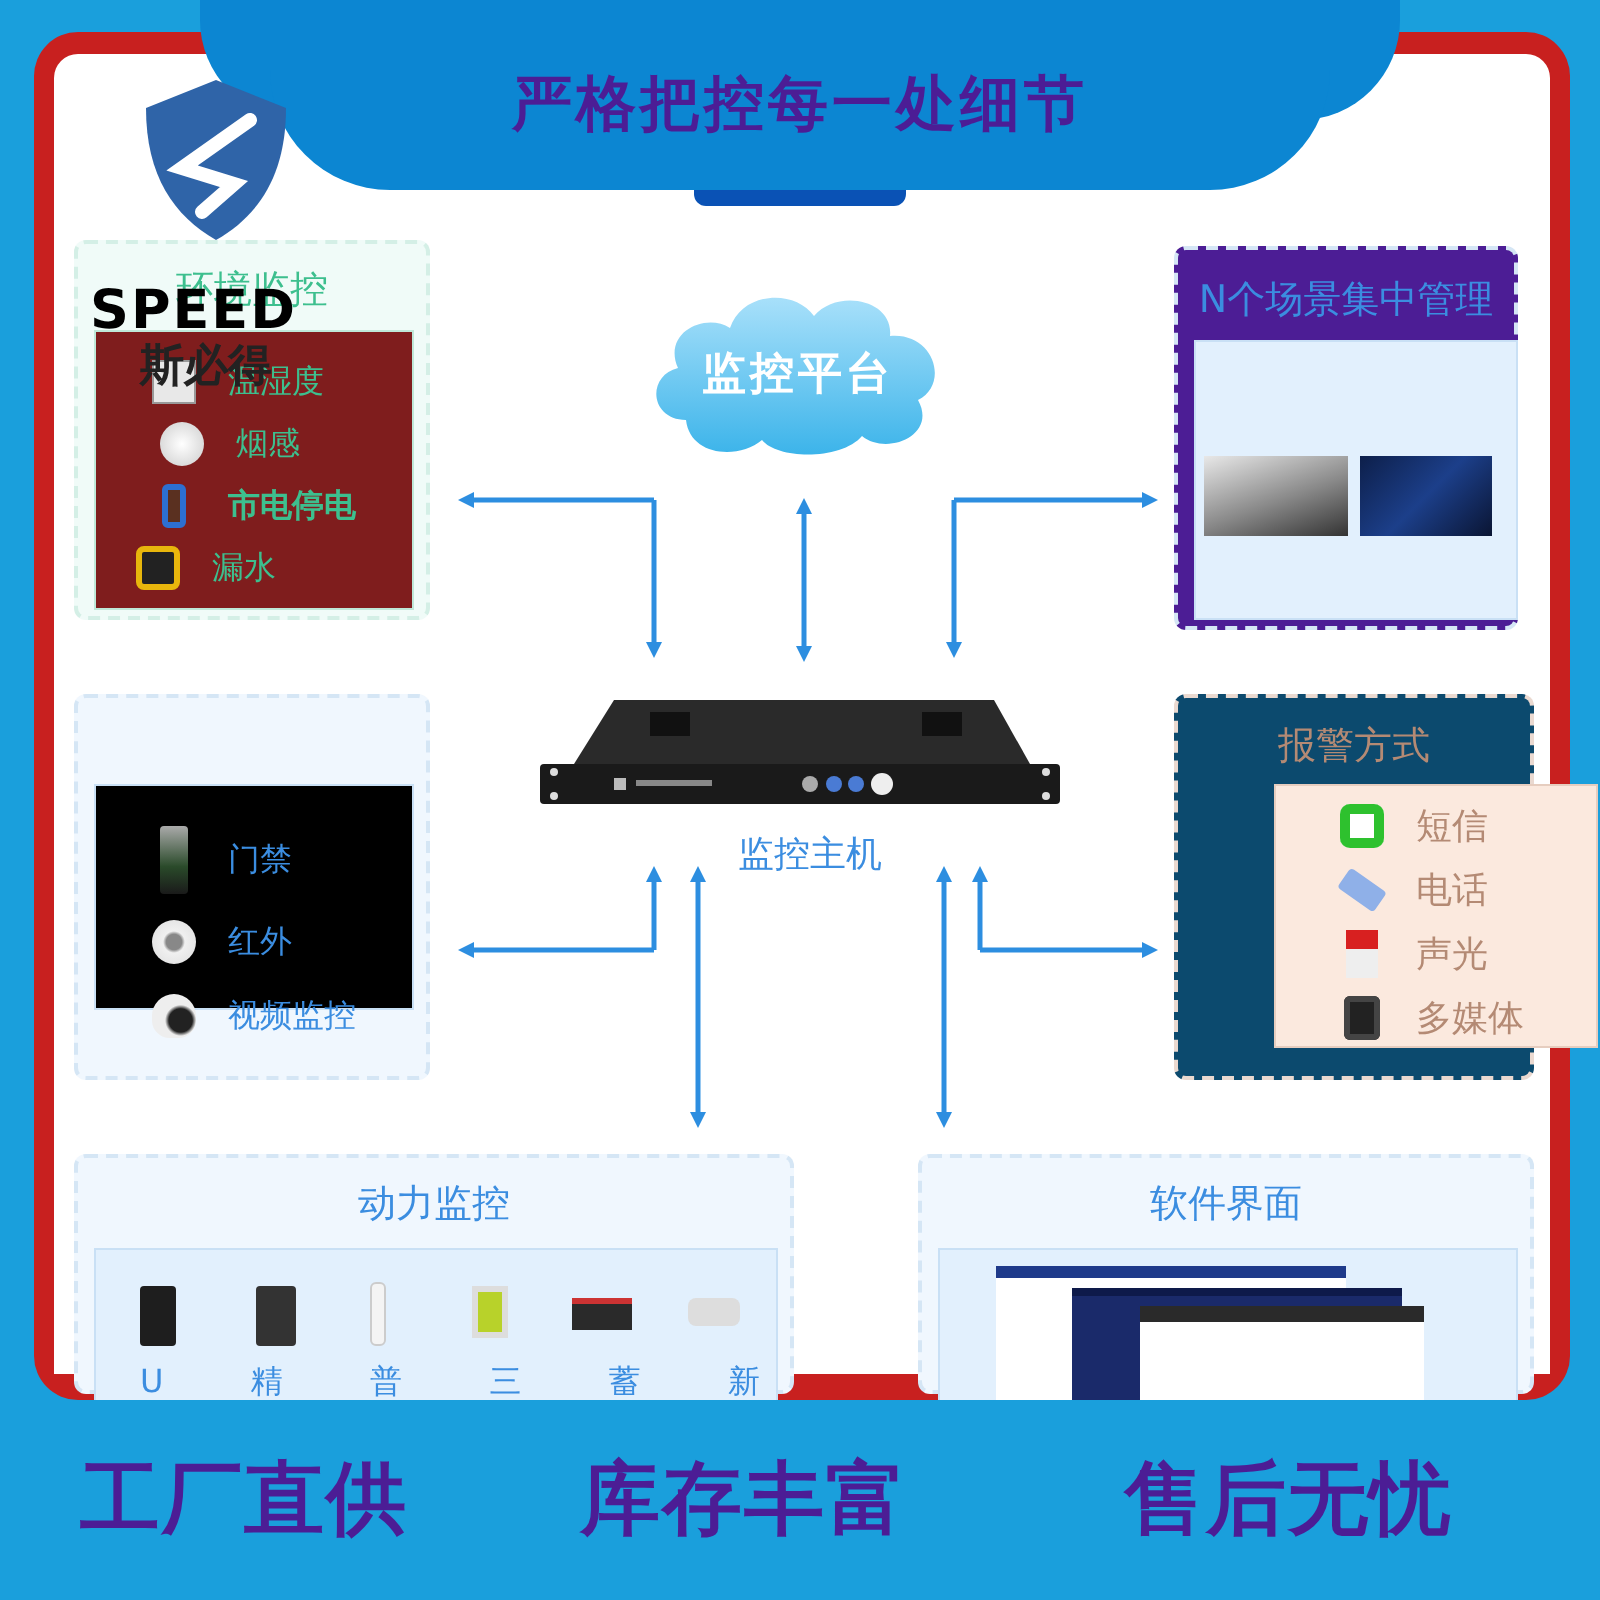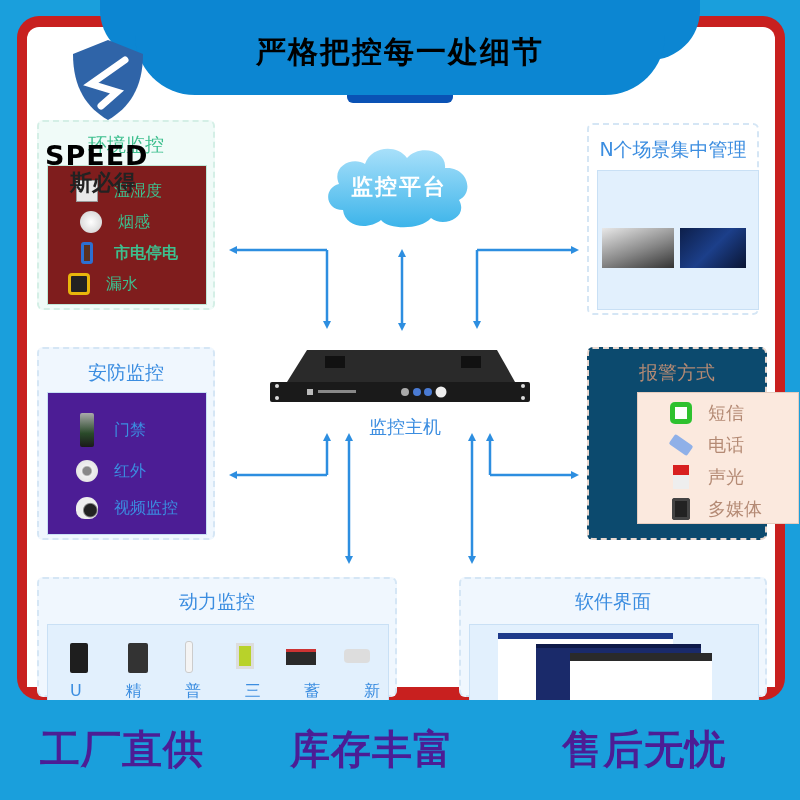--- a/index.html
+++ b/index.html
@@ -5,46 +5,46 @@
   * { box-sizing: border-box; margin: 0; padding: 0; }
   html, body { width: 800px; height: 800px; overflow: hidden; }
   body { background: #1a9fdc; font-family: "DejaVu Sans", "Liberation Sans", sans-serif; position: relative; }
 
   .frame { position: absolute; left: 17px; top: 16px; width: 768px; height: 684px; background: #c8201f; border-radius: 22px; }
   .panel { position: absolute; left: 27px; top: 27px; width: 748px; height: 660px; background: #ffffff; border-radius: 12px 12px 0 0; overflow: hidden; }
 
   .banner { position: absolute; left: 135px; top: 0; width: 530px; height: 95px; background: #0c86d2; border-radius: 0 0 60px 60px; z-index: 5; }
   .banner-wing-l { position: absolute; left: 100px; top: 0; width: 80px; height: 60px; background: #0c86d2; border-radius: 0 0 0 50px; z-index: 4; }
   .banner-wing-r { position: absolute; left: 620px; top: 0; width: 80px; height: 60px; background: #0c86d2; border-radius: 0 0 50px 0; z-index: 4; }
-  .banner-title { position: absolute; left: 135px; top: 32px; width: 530px; text-align: center; color: #000000; font-size: 30px; font-weight: bold; letter-spacing: 2px; z-index: 6; }
+  .banner-title { position: absolute; left: 135px; top: 32px; width: 530px; text-align: center; color: #4c1d95; font-size: 30px; font-weight: bold; letter-spacing: 2px; z-index: 6; }
   .banner-underline { position: absolute; left: 347px; top: 95px; width: 106px; height: 8px; background: #0a52b5; border-radius: 0 0 6px 6px; z-index: 3; }
 
   .logo { position: absolute; left: 45px; top: 40px; width: 130px; height: 160px; z-index: 8; }
   .logo-shield { position: absolute; left: 28px; top: 0; width: 70px; height: 80px; }
   .logo-speed { position: absolute; left: 0; top: 100px; font-family: "DejaVu Sans", sans-serif; font-weight: bold; font-size: 27px; letter-spacing: 1px; color: #000000; }
   .logo-cn { position: absolute; left: 25px; top: 128px; font-size: 22px; font-weight: bold; color: #222; }
 
   .box { position: absolute; border: 2px dashed #d5e6f5; border-radius: 6px; }
   .box .title { position: absolute; left: 0; width: 100%; text-align: center; font-size: 19px; }
   .box .inner { position: absolute; border: 1px solid #c9e0f5; }
   .item { position: absolute; display: flex; align-items: center; font-size: 16px; }
   .item .ic { width: 22px; height: 22px; margin-right: 16px; display: inline-block; }
 
   .env { left: 37px; top: 120px; width: 178px; height: 190px; background: #f0fbf8; border-color: #d4efe6; }
   .env .title { top: 10px; color: #3dbf8e; }
   .env .inner { left: 8px; top: 43px; width: 160px; height: 140px; background: #7f1d1d; border-color: #bfe8d8; }
   .env .item { color: #3dbf8e; }
 
-  .scn { left: 587px; top: 123px; width: 172px; height: 192px; background: #ffffff; }
+  .scn { left: 587px; top: 123px; width: 172px; height: 192px; background: #4c1d95; }
   .scn .title { top: 12px; color: #3b8de0; font-size: 19px; }
   .scn .inner { left: 8px; top: 45px; width: 162px; height: 140px; background: #e2f0fd; }
 
   .sec { left: 37px; top: 347px; width: 178px; height: 193px; background: #f0f7fe; }
   .sec .title { top: 11px; color: #3b8de0; }
-  .sec .inner { left: 8px; top: 43px; width: 160px; height: 143px; background: #4c1d95; }
+  .sec .inner { left: 8px; top: 43px; width: 160px; height: 113px; background: #000000; }
   .sec .item { color: #3b8de0; }
 
   .alm { left: 587px; top: 347px; width: 180px; height: 193px; background: #0c4a6e; border-color: #ead9d0; }
   .alm .title { top: 11px; color: #b48a74; }
   .alm .inner { left: 24px; top: 43px; width: 162px; height: 132px; background: #fbe9de; border-color: #e6cdbf; margin-left: 24px; }
   .alm .item { color: #b48a74; font-size: 18px; }
 
   .pwr { left: 37px; top: 577px; width: 360px; height: 120px; background: #f0f7fe; }
   .pwr .title { top: 10px; color: #3b8de0; }
   .pwr .inner { left: 8px; top: 45px; width: 342px; height: 80px; background: #e2f0fd; }
@@ -167,21 +167,20 @@
 
 <div class="box scn">
   <div class="title">N个场景集中管理</div>
   <div class="inner">
     <div style="position:absolute;left:4px;top:57px;width:72px;height:40px;background:linear-gradient(160deg,#e8e8e8,#888 55%,#333);"></div>
     <div style="position:absolute;left:82px;top:57px;width:66px;height:40px;background:linear-gradient(135deg,#0d1f4a,#1c3f8a 50%,#0a1533);"></div>
   </div>
 </div>
 
 <div class="box sec">
-  <div class="title">安防监控</div>
   <div class="inner">
     <div class="item" style="left:28px;top:20px;">
       <span class="ic" style="width:14px;height:34px;margin-left:4px;margin-right:20px;background:linear-gradient(#aaa,#2a4a2a 60%,#1a1a1a);border-radius:2px;"></span>
       <span>门禁</span>
     </div>
     <div class="item" style="left:28px;top:67px;">
       <span class="ic" style="background:radial-gradient(#888 25%,#f0f0f0 35%,#ddd);border-radius:50%;"></span>
       <span>红外</span>
     </div>
     <div class="item" style="left:28px;top:104px;">

